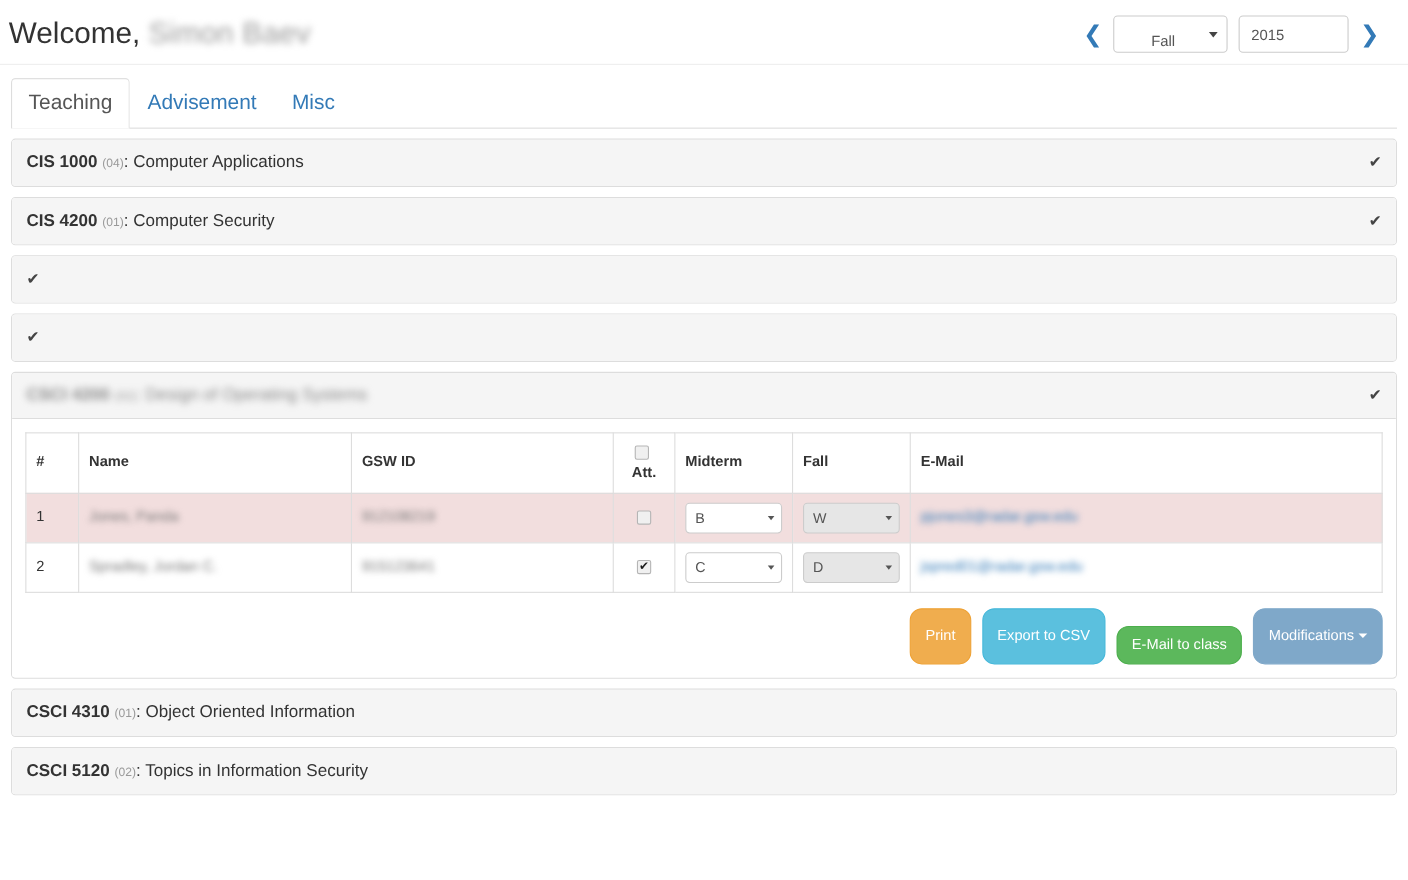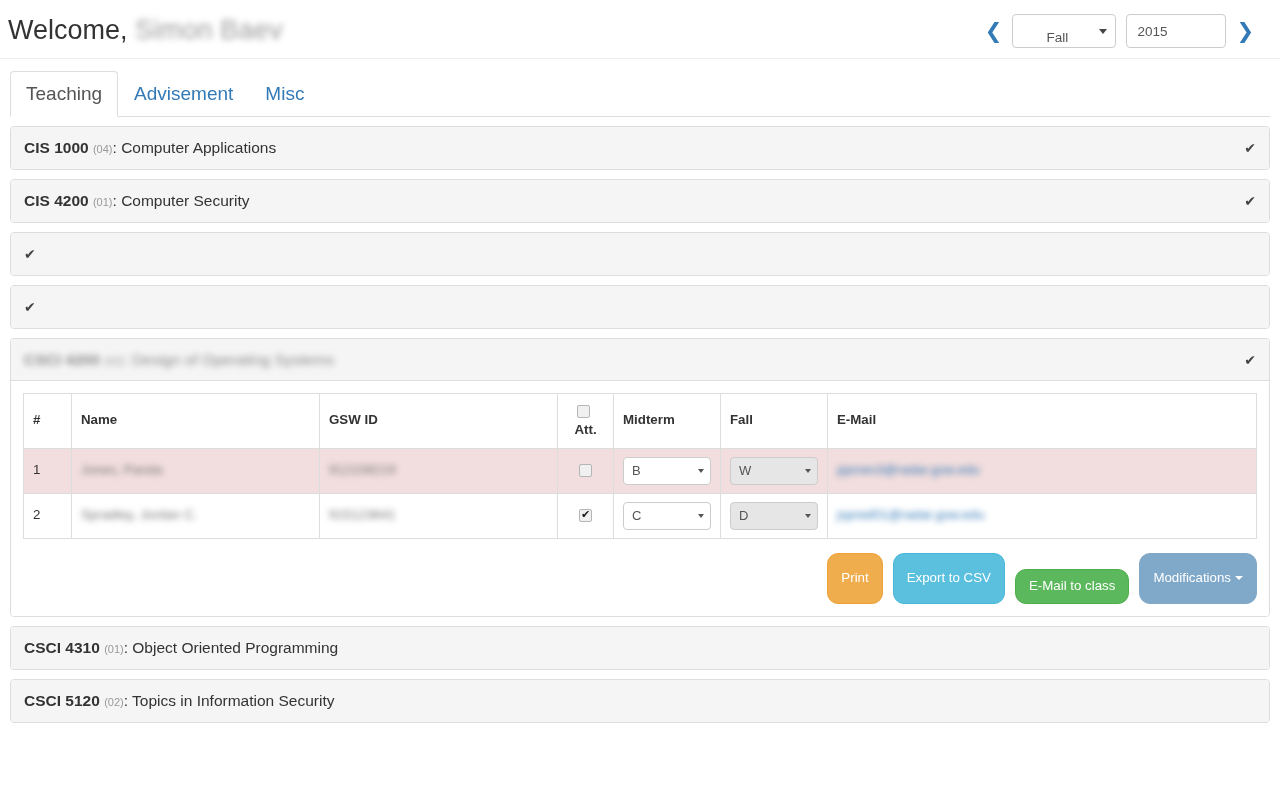--- a/index.html
+++ b/index.html
@@ -267,21 +267,21 @@
           <button class="btn btn-mod">
             <span>Modifications</span><span class="caret"></span>
           </button>
         </div>
       </div>
     </div>
 
     <div class="panels" id="bottomcourses">
         <div class="panel">
           <div class="panel-head">
-            <div class="course-title"><span class="code">CSCI 4310</span> <span class="sect">(01)</span><span>: Object Oriented Programming</span></div>
+            <div class="course-title"><span class="code">CSCI 4310</span> <span class="sect">(01)</span><span>: Object Oriented Information</span></div>
           </div>
         </div>
         <div class="panel">
           <div class="panel-head">
             <div class="course-title"><span class="code">CSCI 5120</span> <span class="sect">(02)</span><span>: Topics in Information Security</span></div>
           </div>
         </div>
       </div>
   </div>
 </div>

